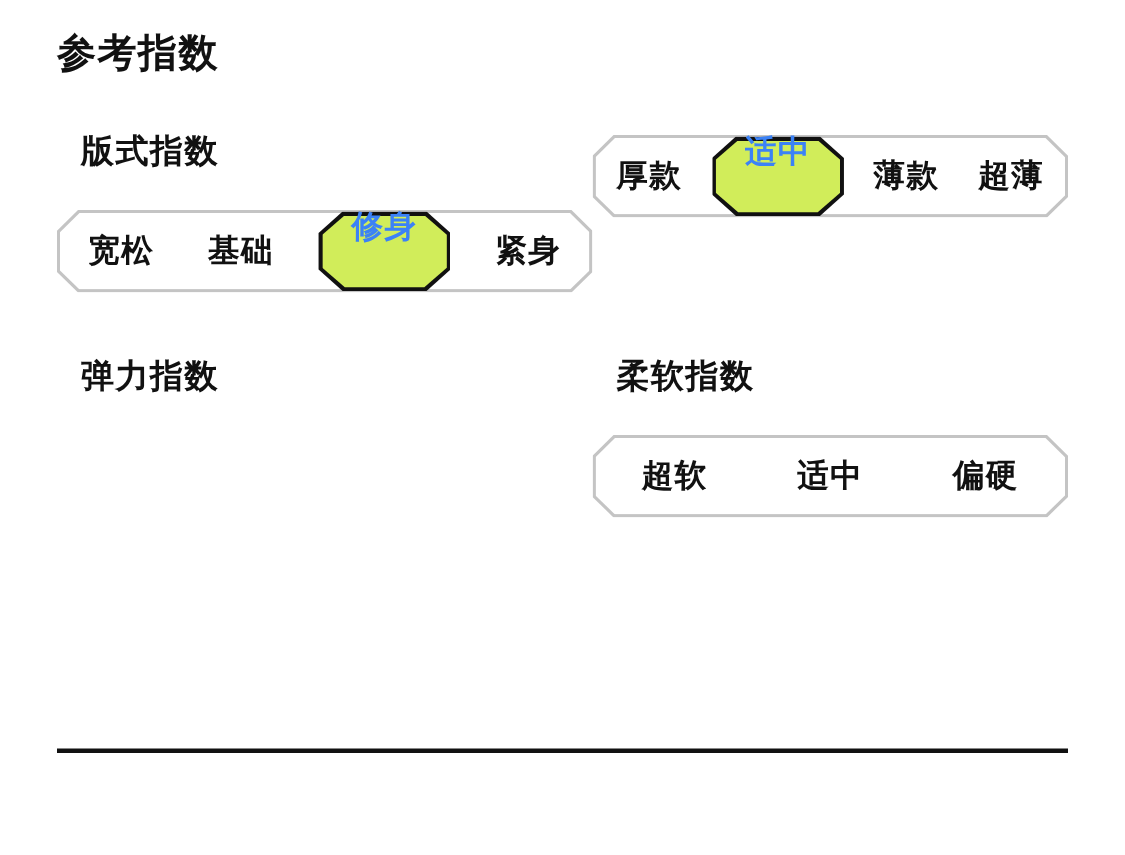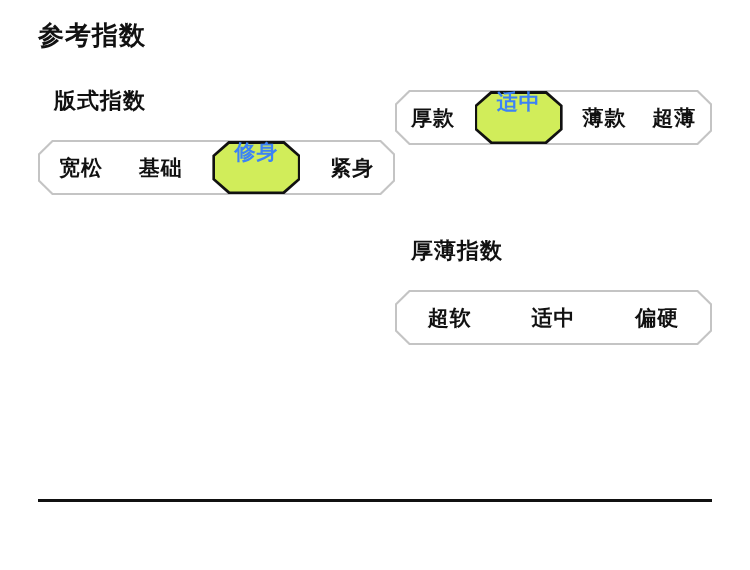--- a/index.html
+++ b/index.html
@@ -211,24 +211,25 @@
             <span>薄款</span>
           </div>
           <div class="opt">
             <span>超薄</span>
           </div>
         </div>
       </div>
     </div>
 
     <div class="section">
-    </div>
-
-    <div class="section">
-      <h2 class="section-title">厚薄指数</h2>
+      <h2 class="section-title">弹力指数</h2>
+    </div>
+
+    <div class="section">
+      <h2 class="section-title">柔软指数</h2>
       <div class="capsule-wrap">
         <div class="capsule-outer"></div>
         <div class="capsule-inner"></div>
         <div class="capsule-options">
           <div class="opt">
             <span>超软</span>
           </div>
           <div class="opt">
             <span>适中</span>
           </div>

